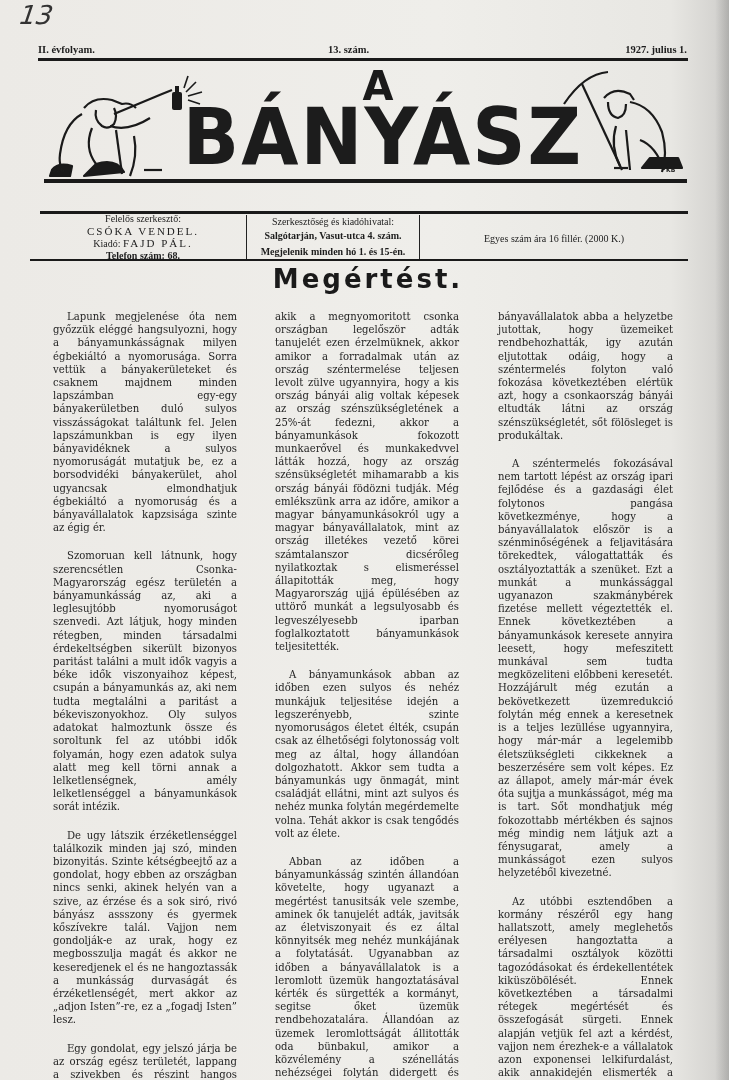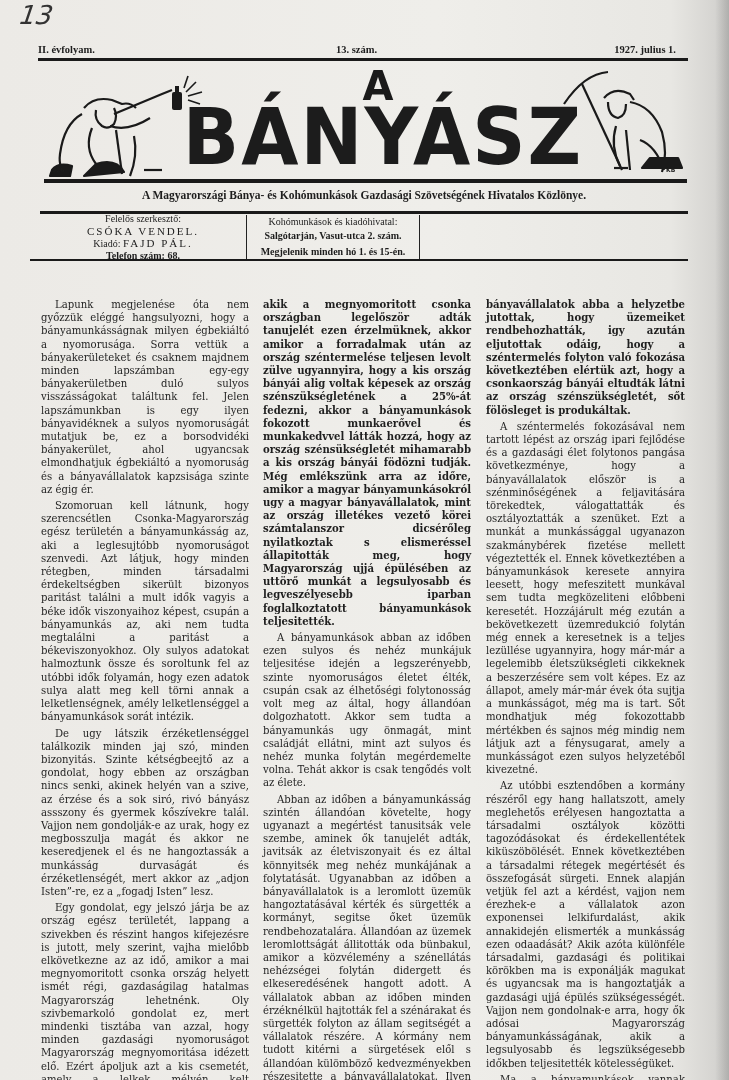--- a/index.html
+++ b/index.html
@@ -64,41 +64,41 @@
   .headline {
     position: absolute; left: 258px; top: 264px; width: 220px; text-align: center;
     font-family: "DejaVu Sans", sans-serif; font-weight: bold; font-size: 26px;
     letter-spacing: 3px; color: #1a1a1a;
   }
   .col {
     position: absolute; font-family: "DejaVu Serif", serif;
     font-size: 10.1px; line-height: 13.2px; text-align: justify;
     color: #1f1f1f;
   }
-  .col p { margin: 3px; text-indent: 14px; }
-  .col p.noindent { text-indent: 0; font-weight: bold; }
+  .col p { margin: 15px; text-indent: 14px; }
+  .col p.noindent { text-indent: 0; }
   .col1 { left: 38px; top: 295px; width: 214px; }
   .col2 { left: 260px; top: 295px; width: 214px; }
   .col3 { left: 483px; top: 295px; width: 205px; }
   .shadow-right {
     position: absolute; right: 0; top: 0; width: 14px; height: 1080px;
     background: linear-gradient(90deg, rgba(0,0,0,0) 0%, rgba(80,80,80,0.25) 100%);
   }
 </style>
 </head>
 <body>
 
 <div class="page">
 
   <div class="handmark">13</div>
 
   <div class="topline">
     <span style="left:0">II. évfolyam.</span>
-    <span style="left:298px">13. szám.</span>
-    <span style="right:12px">1927. julius 1.</span>
+    <span style="left:290px">13. szám.</span>
+    <span style="right:1px">1927. julius 1.</span>
   </div>
   <div class="rule" style="left:38px;top:58px;width:650px;height:3px;"></div>
 
   <div class="masthead">
 
     <svg class="miner" style="left:4px;" width="190" height="110" viewBox="0 0 190 110">
       <g fill="none" stroke="#1a1a1a" stroke-width="2.2" stroke-linejoin="round">
         <path d="M40 38 q10 -12 28 -8 l10 4 q8 -2 14 4"></path>
         <path d="M52 40 q-2 10 6 16 q6 4 12 -2 q4 -8 0 -16"></path>
         <path d="M70 44 l48 -20 l10 -4"></path>
@@ -138,43 +138,44 @@
         <path d="M66 60 l4 40"></path>
         <path d="M80 70 q16 6 24 30"></path>
         <path d="M82 98 l40 0 l-4 -10 l-28 0 z" fill="#1a1a1a"></path>
         <path d="M54 98 l14 0"></path>
       </g>
     </svg>
     <div class="credit" style="left:626px;top:108px;">KB</div>
   </div>
   <div class="rule" style="left:44px;top:179px;width:643px;height:4px;"></div>
 
-  <div class="subtitle">A Magyarországi Bánya- és Kohómunkások Gazdasági Szövetségének Hivatalos Közlönye.</div>
   <div class="rule" style="left:40px;top:211px;width:648px;height:3px;"></div>
 
   <div class="infobox">
     <div class="cell cell1">
       <div>Felelős szerkesztő:</div>
       <div class="spaced">CSÓKA VENDEL.</div>
       <div>
         <span>Kiadó:</span>
         <span class="spaced">FAJD PÁL.</span>
       </div>
       <div class="b">Telefon szám: 68.</div>
     </div>
     <div class="cell cell2">
-      <div>Kohómunkások és kiadóhivatal:</div>
-      <div class="b">Salgótarján, Vasut-utca 2. szám.</div>
+      <div>Szerkesztőség és kiadóhivatal:</div>
+      <div class="b">Salgótarján, Vasut-utca 4. szám.</div>
       <div class="b" style="margin-top:2px;">Megjelenik minden hó 1. és 15-én.</div>
     </div>
     <div class="cell cell3">
+      <div style="margin-top:4px;">Egyes szám ára 16 fillér. (2000 K.)</div>
     </div>
   </div>
   <div class="rule" style="left:30px;top:259px;width:658px;height:2px;"></div>
 
+  <div class="headline">Megértést.</div>
 
   <div class="col col1">
     <p>Lapunk megjelenése óta nem győzzük eléggé hangsulyozni, hogy a bányamunkásságnak milyen égbekiáltó a nyomorusága. Sorra vettük a bányakerületeket és csaknem majdnem minden lapszámban egy-egy bányakerületben duló sulyos visszásságokat találtunk fel. Jelen lapszámunkban is egy ilyen bányavidéknek a sulyos nyomoruságát mutatjuk be, ez a borsodvidéki bányakerület, ahol ugyancsak elmondhatjuk égbekiáltó a nyomoruság és a bányavállalatok kapzsisága szinte az égig ér.</p>
     <p>Szomoruan kell látnunk, hogy szerencsétlen Csonka-Magyarország egész területén a bányamunkásság az, aki a leglesujtóbb nyomoruságot szenvedi. Azt látjuk, hogy minden rétegben, minden társadalmi érdekeltségben sikerült bizonyos paritást találni a mult idők vagyis a béke idők viszonyaihoz képest, csupán a bányamunkás az, aki nem tudta megtalálni a paritást a békeviszonyokhoz. Oly sulyos adatokat halmoztunk össze és soroltunk fel az utóbbi idők folyamán, hogy ezen adatok sulya alatt meg kell törni annak a lelketlenségnek, amély lelketlenséggel a bányamunkások sorát intézik.</p>
     <p>De ugy látszik érzéketlenséggel találkozik minden jaj szó, minden bizonyitás. Szinte kétségbeejtő az a gondolat, hogy ebben az országban nincs senki, akinek helyén van a szive, az érzése és a sok siró, rivó bányász assszony és gyermek kőszívekre talál. Vajjon nem gondolják-e az urak, hogy ez megbosszulja magát és akkor ne keseredjenek el és ne hangoztassák a munkásság durvaságát és érzéketlenségét, mert akkor az „adjon Isten”-re, ez a „fogadj Isten” lesz.</p>
     <p>Egy gondolat, egy jelszó járja be az ország egész területét, lappang a szivekben és részint hangos kifejezésre is jutott, mely szerint, vajha mielőbb elkövetkezne az az idő, amikor a mai megnyomoritott csonka ország helyett ismét régi, gazdaságilag hatalmas Magyarország lehetnénk. Oly szivbemarkoló gondolat ez, mert mindenki tisztába van azzal, hogy minden gazdasági nyomoruságot Magyarország megnyomoritása idézett elő. Ezért ápoljuk azt a kis csemetét, amely a lelkek mélyén kelt Magyarország viszszaállitása érdekében. A magyarországi bányamunkások egyike voltak azoknak,</p>
   </div>
 
   <div class="col col2">
     <p class="noindent">akik a megnyomoritott csonka országban legelőször adták tanujelét ezen érzelmüknek, akkor amikor a forradalmak után az ország széntermelése teljesen levolt zülve ugyannyira, hogy a kis ország bányái alig voltak képesek az ország szénszükségletének a 25%-át fedezni, akkor a bányamunkások fokozott munkaerővel és munkakedvvel látták hozzá, hogy az ország szénsükségletét mihamarabb a kis ország bányái födözni tudják. Még emlékszünk arra az időre, amikor a magyar bányamunkásokról ugy a magyar bányavállalatok, mint az ország illetékes vezető körei számtalanszor dicsérőleg nyilatkoztak s elismeréssel állapitották meg, hogy Magyarország ujjá épülésében az uttörő munkát a legsulyosabb és legveszélyesebb iparban foglalkoztatott bányamunkások teljesitették.</p>

